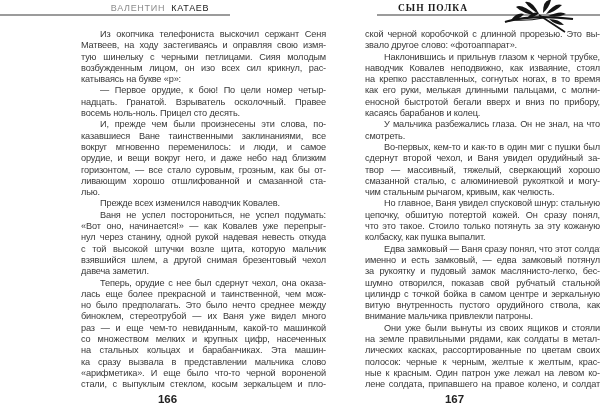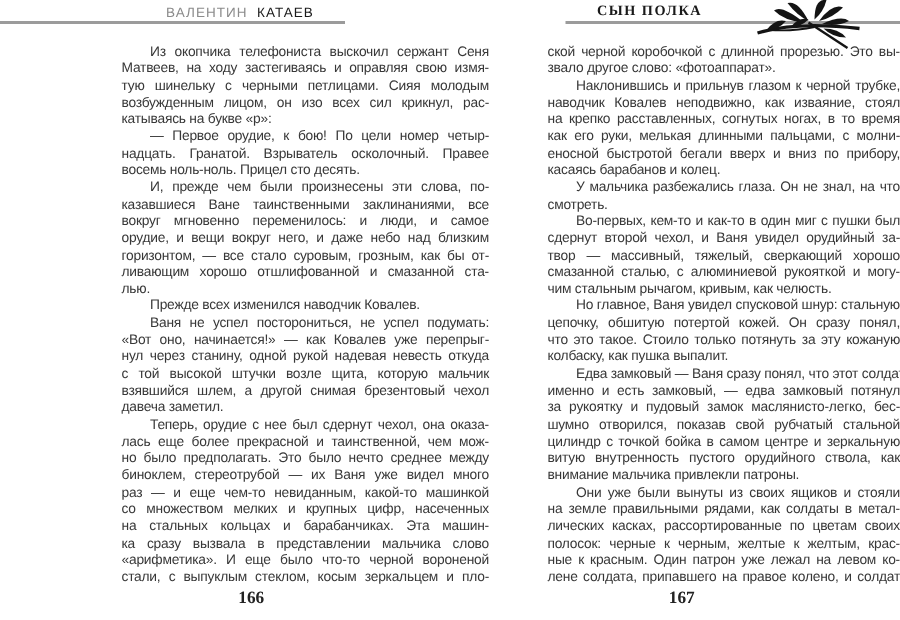--- a/index.html
+++ b/index.html
@@ -18,21 +18,21 @@
   .rule-right { left:377px; width:223px; }
   .ornament { position:absolute; left:503px; top:-1px; }
   .column { position:absolute; top:29px; font-size:9.2px; line-height:11.3px;
             color:#383838; letter-spacing:-0.15px; }
   .col-left  { left:45px;  width:245px;margin-left:36px; }
   .col-right { left:337px; width:235px;margin-left:28px; }
   .line { text-align:justify; text-align-last:justify; white-space:nowrap; height:11.3px; overflow:visible; }
   .line.para-end { text-align-last:left; }
   .line.indent { padding-left:19px; }
   .folio { position:absolute; top:393px; text-align:center;
-           font-family:Liberation Serif, serif; font-weight:bold;
+           font-family:Liberation Sans, sans-serif; font-weight:bold;
            font-size:11.5px; color:#222222; }
   .folio-left  { left:45px;  width:245px; }
   .folio-right { left:337px; width:235px; }
 </style>
 </head>
 <body>
 
 <div class="spread">
 
   <div class="running-head rh-left">

